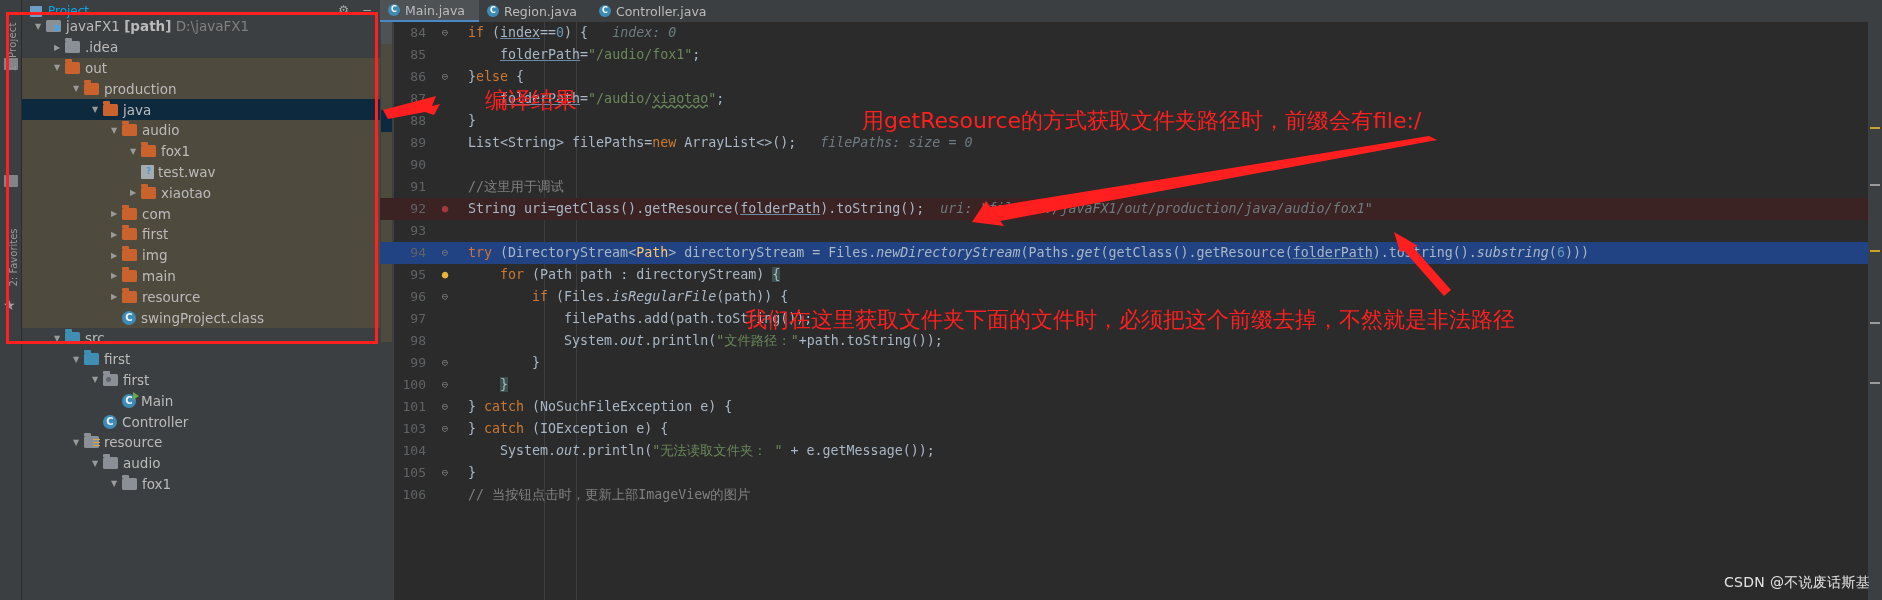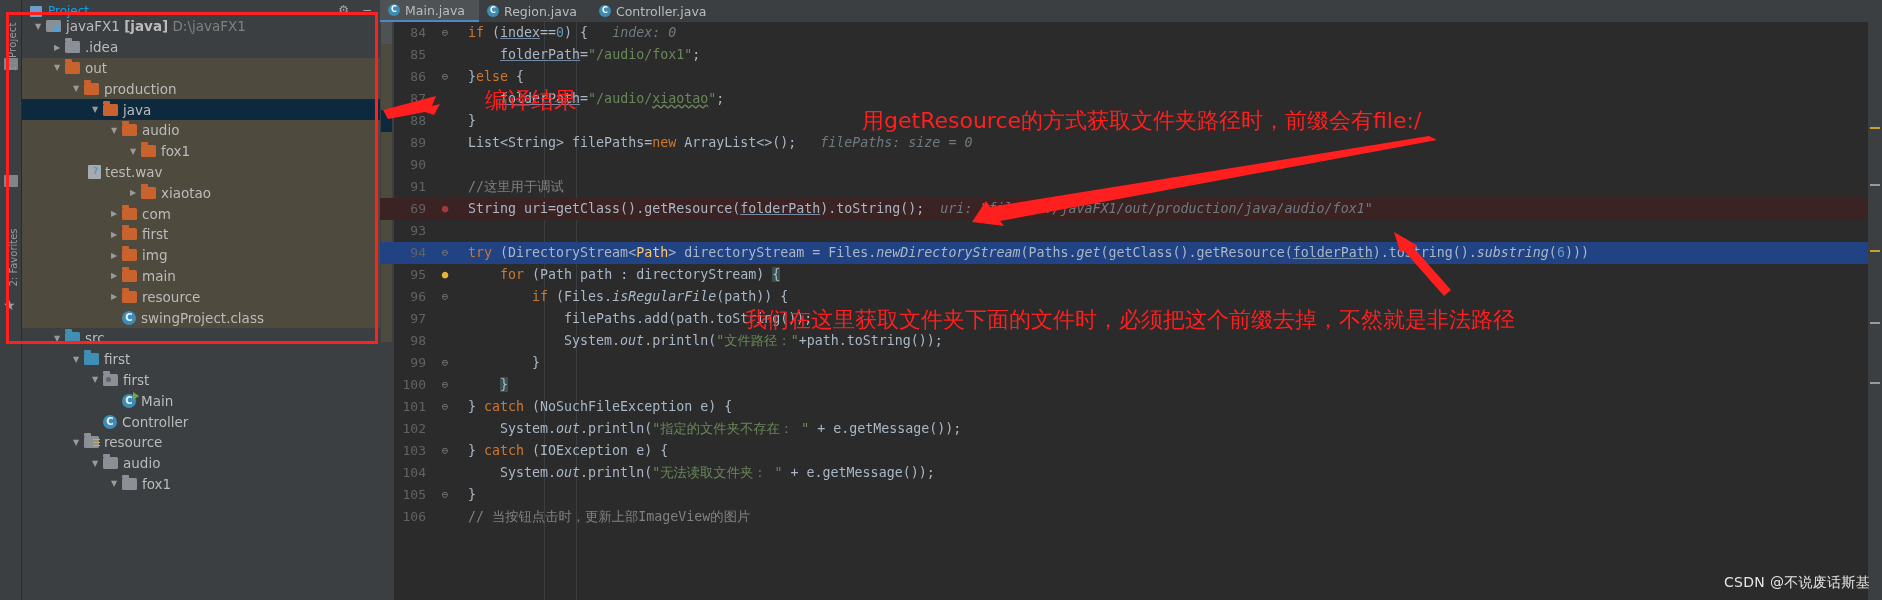--- a/index.html
+++ b/index.html
@@ -238,21 +238,21 @@
       <div class="ph-title">Project</div>
       <div class="ph-btns">
         <span>⚙</span>
         <span>−</span>
       </div>
     </div>
     <div class="tree" id="tree">
         <div class="row" style="padding-left: 10px;">
           <span class="arrow">▼</span>
           <span class="ficon module"></span>
-          <span class="rlabel">javaFX1 <span class="bold">[java]</span><span class="dim">  D:\javaFX1</span></span>
+          <span class="rlabel">javaFX1 <span class="bold">[path]</span><span class="dim">  D:\javaFX1</span></span>
         </div>
         <div class="row" style="padding-left: 29px;">
           <span class="arrow">▶</span>
           <span class="ficon gray"></span>
           <span class="rlabel">.idea</span>
         </div>
         <div class="row out" style="padding-left: 29px;">
           <span class="arrow">▼</span>
           <span class="ficon orange"></span>
           <span class="rlabel">out</span>
@@ -270,21 +270,21 @@
         <div class="row out" style="padding-left: 86px;">
           <span class="arrow">▼</span>
           <span class="ficon orange"></span>
           <span class="rlabel">audio</span>
         </div>
         <div class="row out" style="padding-left: 105px;">
           <span class="arrow">▼</span>
           <span class="ficon orange"></span>
           <span class="rlabel">fox1</span>
         </div>
-        <div class="row out" style="padding-left: 52px;">
+        <div class="row out" style="padding-left: 105px;">
           <span class="arrow none"></span>
           <span class="fileicon"></span>
           <span class="rlabel">test.wav</span>
         </div>
         <div class="row out" style="padding-left: 105px;">
           <span class="arrow">▶</span>
           <span class="ficon orange"></span>
           <span class="rlabel">xiaotao</span>
         </div>
         <div class="row out" style="padding-left: 86px;">
@@ -385,31 +385,30 @@
     <div class="vguide" style="left:196px;"></div>
     <div class="code-area" id="codearea">
         <div class="cline"><span class="lnum">84</span><span class="gut" style="color: rgb(120, 120, 120);">⊖</span><span class="txt"><span class="k">if</span> (<span class="t u">index</span>==<span class="n">0</span>) {   <span class="hint">index: 0</span></span></div>
         <div class="cline"><span class="lnum">85</span><span class="gut"></span><span class="txt">    <span class="t u">folderPath</span>=<span class="s">"/audio/fox1"</span>;</span></div>
         <div class="cline"><span class="lnum">86</span><span class="gut" style="color: rgb(120, 120, 120);">⊖</span><span class="txt">}<span class="k">else</span> {</span></div>
         <div class="cline"><span class="lnum">87</span><span class="gut"></span><span class="txt">    <span class="t u">folderPath</span>=<span class="s">"/audio/<span class="wavy">xiaotao</span>"</span>;</span></div>
         <div class="cline"><span class="lnum">88</span><span class="gut"></span><span class="txt">}</span></div>
         <div class="cline"><span class="lnum">89</span><span class="gut"></span><span class="txt">List&lt;<span class="t">String</span>&gt; filePaths=<span class="k">new</span> ArrayList&lt;&gt;();   <span class="hint">filePaths: size = 0</span></span></div>
         <div class="cline"><span class="lnum">90</span><span class="gut"></span><span class="txt"></span></div>
         <div class="cline"><span class="lnum">91</span><span class="gut"></span><span class="txt"><span class="c">//这里用于调试</span></span></div>
-        <div class="cline bp"><span class="lnum">69</span><span class="gut" style="color: rgb(164, 56, 58);">●</span><span class="txt"><span class="t">String</span> uri=getClass().getResource(<span class="t u">folderPath</span>).toString();  <span class="hint">uri: "file:/D:/javaFX1/out/production/java/audio/fox1"</span></span></div>
+        <div class="cline bp"><span class="lnum">92</span><span class="gut" style="color: rgb(164, 56, 58);">●</span><span class="txt"><span class="t">String</span> uri=getClass().getResource(<span class="t u">folderPath</span>).toString();  <span class="hint">uri: "file:/D:/javaFX1/out/production/java/audio/fox1"</span></span></div>
         <div class="cline"><span class="lnum">93</span><span class="gut"></span><span class="txt"></span></div>
         <div class="cline hl"><span class="lnum">94</span><span class="gut" style="color: rgb(120, 120, 120);">⊖</span><span class="txt"><span class="k">try</span> (<span class="t">DirectoryStream</span>&lt;<span class="gen">Path</span>&gt; directoryStream = Files.<span class="m">newDirectoryStream</span>(Paths.<span class="m">get</span>(getClass().getResource(<span class="t u">folderPath</span>).toString().<span class="m">substring</span>(<span class="n">6</span>)))</span></div>
         <div class="cline"><span class="lnum">95</span><span class="gut" style="color: rgb(232, 179, 58);">●</span><span class="txt">    <span class="k">for</span> (<span class="t">Path</span> path : directoryStream) <span class="brace-hl">{</span></span></div>
         <div class="cline"><span class="lnum">96</span><span class="gut" style="color: rgb(120, 120, 120);">⊖</span><span class="txt">        <span class="k">if</span> (<span class="t">Files</span>.<span class="m">isRegularFile</span>(path)) {</span></div>
         <div class="cline"><span class="lnum">97</span><span class="gut"></span><span class="txt">            filePaths.add(path.toString());</span></div>
         <div class="cline"><span class="lnum">98</span><span class="gut"></span><span class="txt">            System.<span class="m">out</span>.println(<span class="s">"文件路径："</span>+path.toString());</span></div>
         <div class="cline"><span class="lnum">99</span><span class="gut" style="color: rgb(120, 120, 120);">⊖</span><span class="txt">        }</span></div>
         <div class="cline"><span class="lnum">100</span><span class="gut" style="color: rgb(120, 120, 120);">⊖</span><span class="txt">    <span class="brace-hl">}</span></span></div>
         <div class="cline"><span class="lnum">101</span><span class="gut" style="color: rgb(120, 120, 120);">⊖</span><span class="txt">} <span class="k">catch</span> (<span class="t">NoSuchFileException</span> e) {</span></div>
-        <div class="cline"><span class="lnum">102</span><span class="gut"></span><span class="txt">    System.<span class="m">out</span>.println(<span class="s">"指定的文件夹不存在： "</span> + e.getMessage());</span></div>
         <div class="cline"><span class="lnum">103</span><span class="gut" style="color: rgb(120, 120, 120);">⊖</span><span class="txt">} <span class="k">catch</span> (<span class="t">IOException</span> e) {</span></div>
         <div class="cline"><span class="lnum">104</span><span class="gut"></span><span class="txt">    System.<span class="m">out</span>.println(<span class="s">"无法读取文件夹： "</span> + e.getMessage());</span></div>
         <div class="cline"><span class="lnum">105</span><span class="gut" style="color: rgb(120, 120, 120);">⊖</span><span class="txt">}</span></div>
         <div class="cline"><span class="lnum">106</span><span class="gut"></span><span class="txt"><span class="c">// 当按钮点击时，更新上部ImageView的图片</span></span></div>
       </div>
     <div class="stripe">
       <div class="sm" style="top:105px;background:#c9a227;"></div>
       <div class="sm" style="top:162px;background:#9a9a9a;"></div>
       <div class="sm" style="top:228px;background:#c9a227;"></div>
       <div class="sm" style="top:300px;background:#9a9a9a;"></div>

